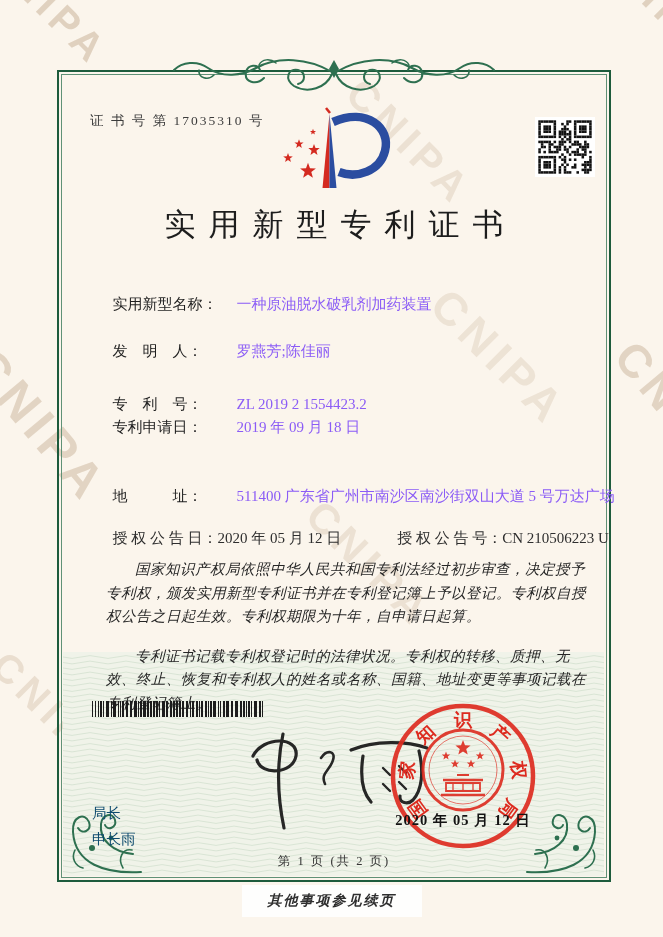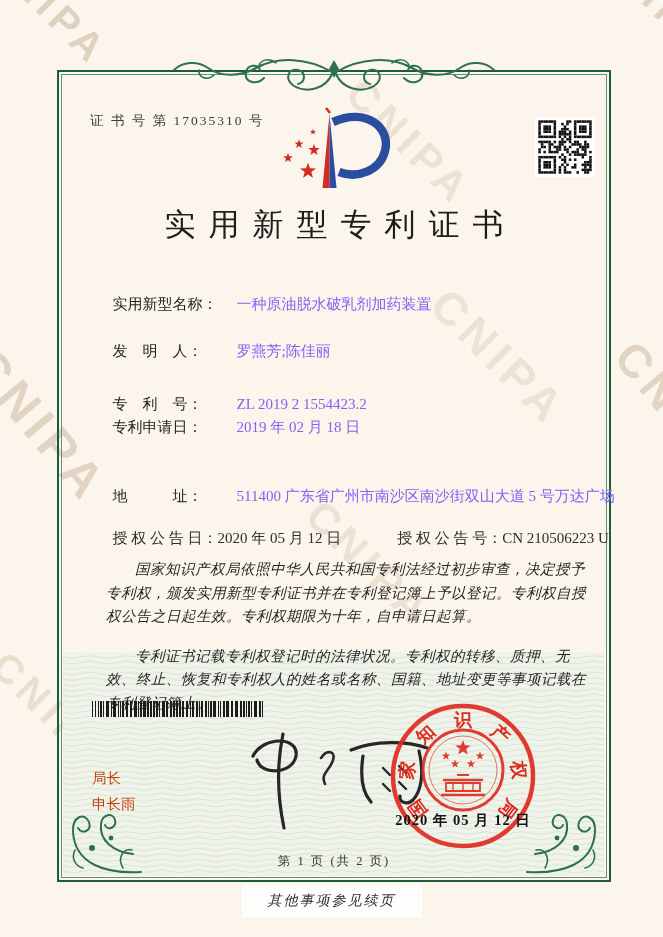--- a/index.html
+++ b/index.html
@@ -39,36 +39,36 @@
   .frow .val{color:#8b5cf6;white-space:pre;}
   .addr2{padding-left:124px;}
   .grant-no-group{margin-left:56px;}
   
   .paras{position:absolute;left:31px;top:470px;width:513px;z-index:4;
          font-size:14.5px;font-style:italic;line-height:23.5px;color:#262626;
          letter-spacing:.5px;}
   .paras p{margin:16px;text-indent:2em;}
   
   .barcode{position:absolute;left:33px;top:629px;width:176px;height:16px;z-index:4;}
-  .director{position:absolute;left:33px;top:693px;z-index:4;
-            font-family:"Liberation Sans",sans-serif;font-size:14.5px;color:#c2410c;line-height:26px;}
+  .director{position:absolute;left:33px;top:728px;z-index:4;
+            font-family:"Liberation Sans",sans-serif;font-size:14.5px;color:#0c4a6e;line-height:26px;}
   .signature{position:absolute;left:128px;top:652px;width:248px;height:112px;z-index:5;}
   .seal{position:absolute;left:329px;top:629px;width:150px;height:150px;z-index:5;}
   .seal-ring{position:absolute;inset:0;}
   .seal-char{position:absolute;left:50%;top:50%;font-size:18px;font-weight:bold;
              color:#dd2b1f;z-index:2;}
   .seal-emblem{position:absolute;left:25px;top:17px;width:100px;height:100px;}
   .seal-date{position:absolute;left:-10px;top:110px;width:170px;text-align:center;
              font-size:14.5px;font-weight:bold;color:#141414;letter-spacing:1px;
              white-space:pre;z-index:3;}
   .page-info{position:absolute;left:0;top:781px;width:100%;text-align:center;
              font-size:12.5px;letter-spacing:2px;color:#333;z-index:4;white-space:pre;}
   .footer-note{position:absolute;left:50%;top:885px;transform:translateX(-50%);
                background:#fefefd;padding:7px 26px;font-size:14px;font-style:italic;
-               color:#2f2f2f;letter-spacing:2px;z-index:4;white-space:pre;}
+               color:#2f2f2f;letter-spacing:2px;z-index:4;white-space:pre;font-weight:bold;}
 </style>
 </head>
 <body>
 
 <div id="wm-layer">
     <div class="wm" style="left: -28px; top: -18px; font-size: 40px; opacity: 0.55; transform: rotate(45deg);">CNIPA</div>
     <div class="wm" style="left: 578px; top: -26px; font-size: 40px; opacity: 0.55; transform: rotate(45deg);">CNIPA</div>
     <div class="wm" style="left: -52px; top: 396px; font-size: 50px; opacity: 0.5; transform: rotate(50deg);">CNIPA</div>
     <div class="wm" style="left: 594px; top: 386px; font-size: 46px; opacity: 0.5; transform: rotate(50deg);">CNIPA</div>
     <div class="wm" style="left: 330px; top: 118px; font-size: 42px; opacity: 0.3; transform: rotate(45deg);">CNIPA</div>
@@ -410,21 +410,21 @@
     <div class="frow" style="top:6px">
       <span class="lab">实用新型名称：</span><span class="val">一种原油脱水破乳剂加药装置</span>
     </div>
     <div class="frow" style="top:53px">
       <span class="lab">发　明　人：</span><span class="val">罗燕芳;陈佳丽</span>
     </div>
     <div class="frow" style="top:106px">
       <span class="lab">专　利　号：</span><span class="val">ZL 2019 2 1554423.2</span>
     </div>
     <div class="frow" style="top:129px">
-      <span class="lab">专利申请日：</span><span class="val">2019 年 02 月 18 日</span>
+      <span class="lab">专利申请日：</span><span class="val">2019 年 09 月 18 日</span>
     </div>
     <div class="frow" style="top:198px">
       <span class="lab">地　　　址：</span><span class="val">511400 广东省广州市南沙区南沙街双山大道 5 号万达广场</span>
     </div>
     <div class="frow" style="top:240px">
       <span>授 权 公 告 日：</span><span>2020 年 05 月 12 日</span><span class="grant-no-group">授 权 公 告 号：</span><span>CN 210506223 U</span>
     </div>
   </div>
 
   <div class="paras">

